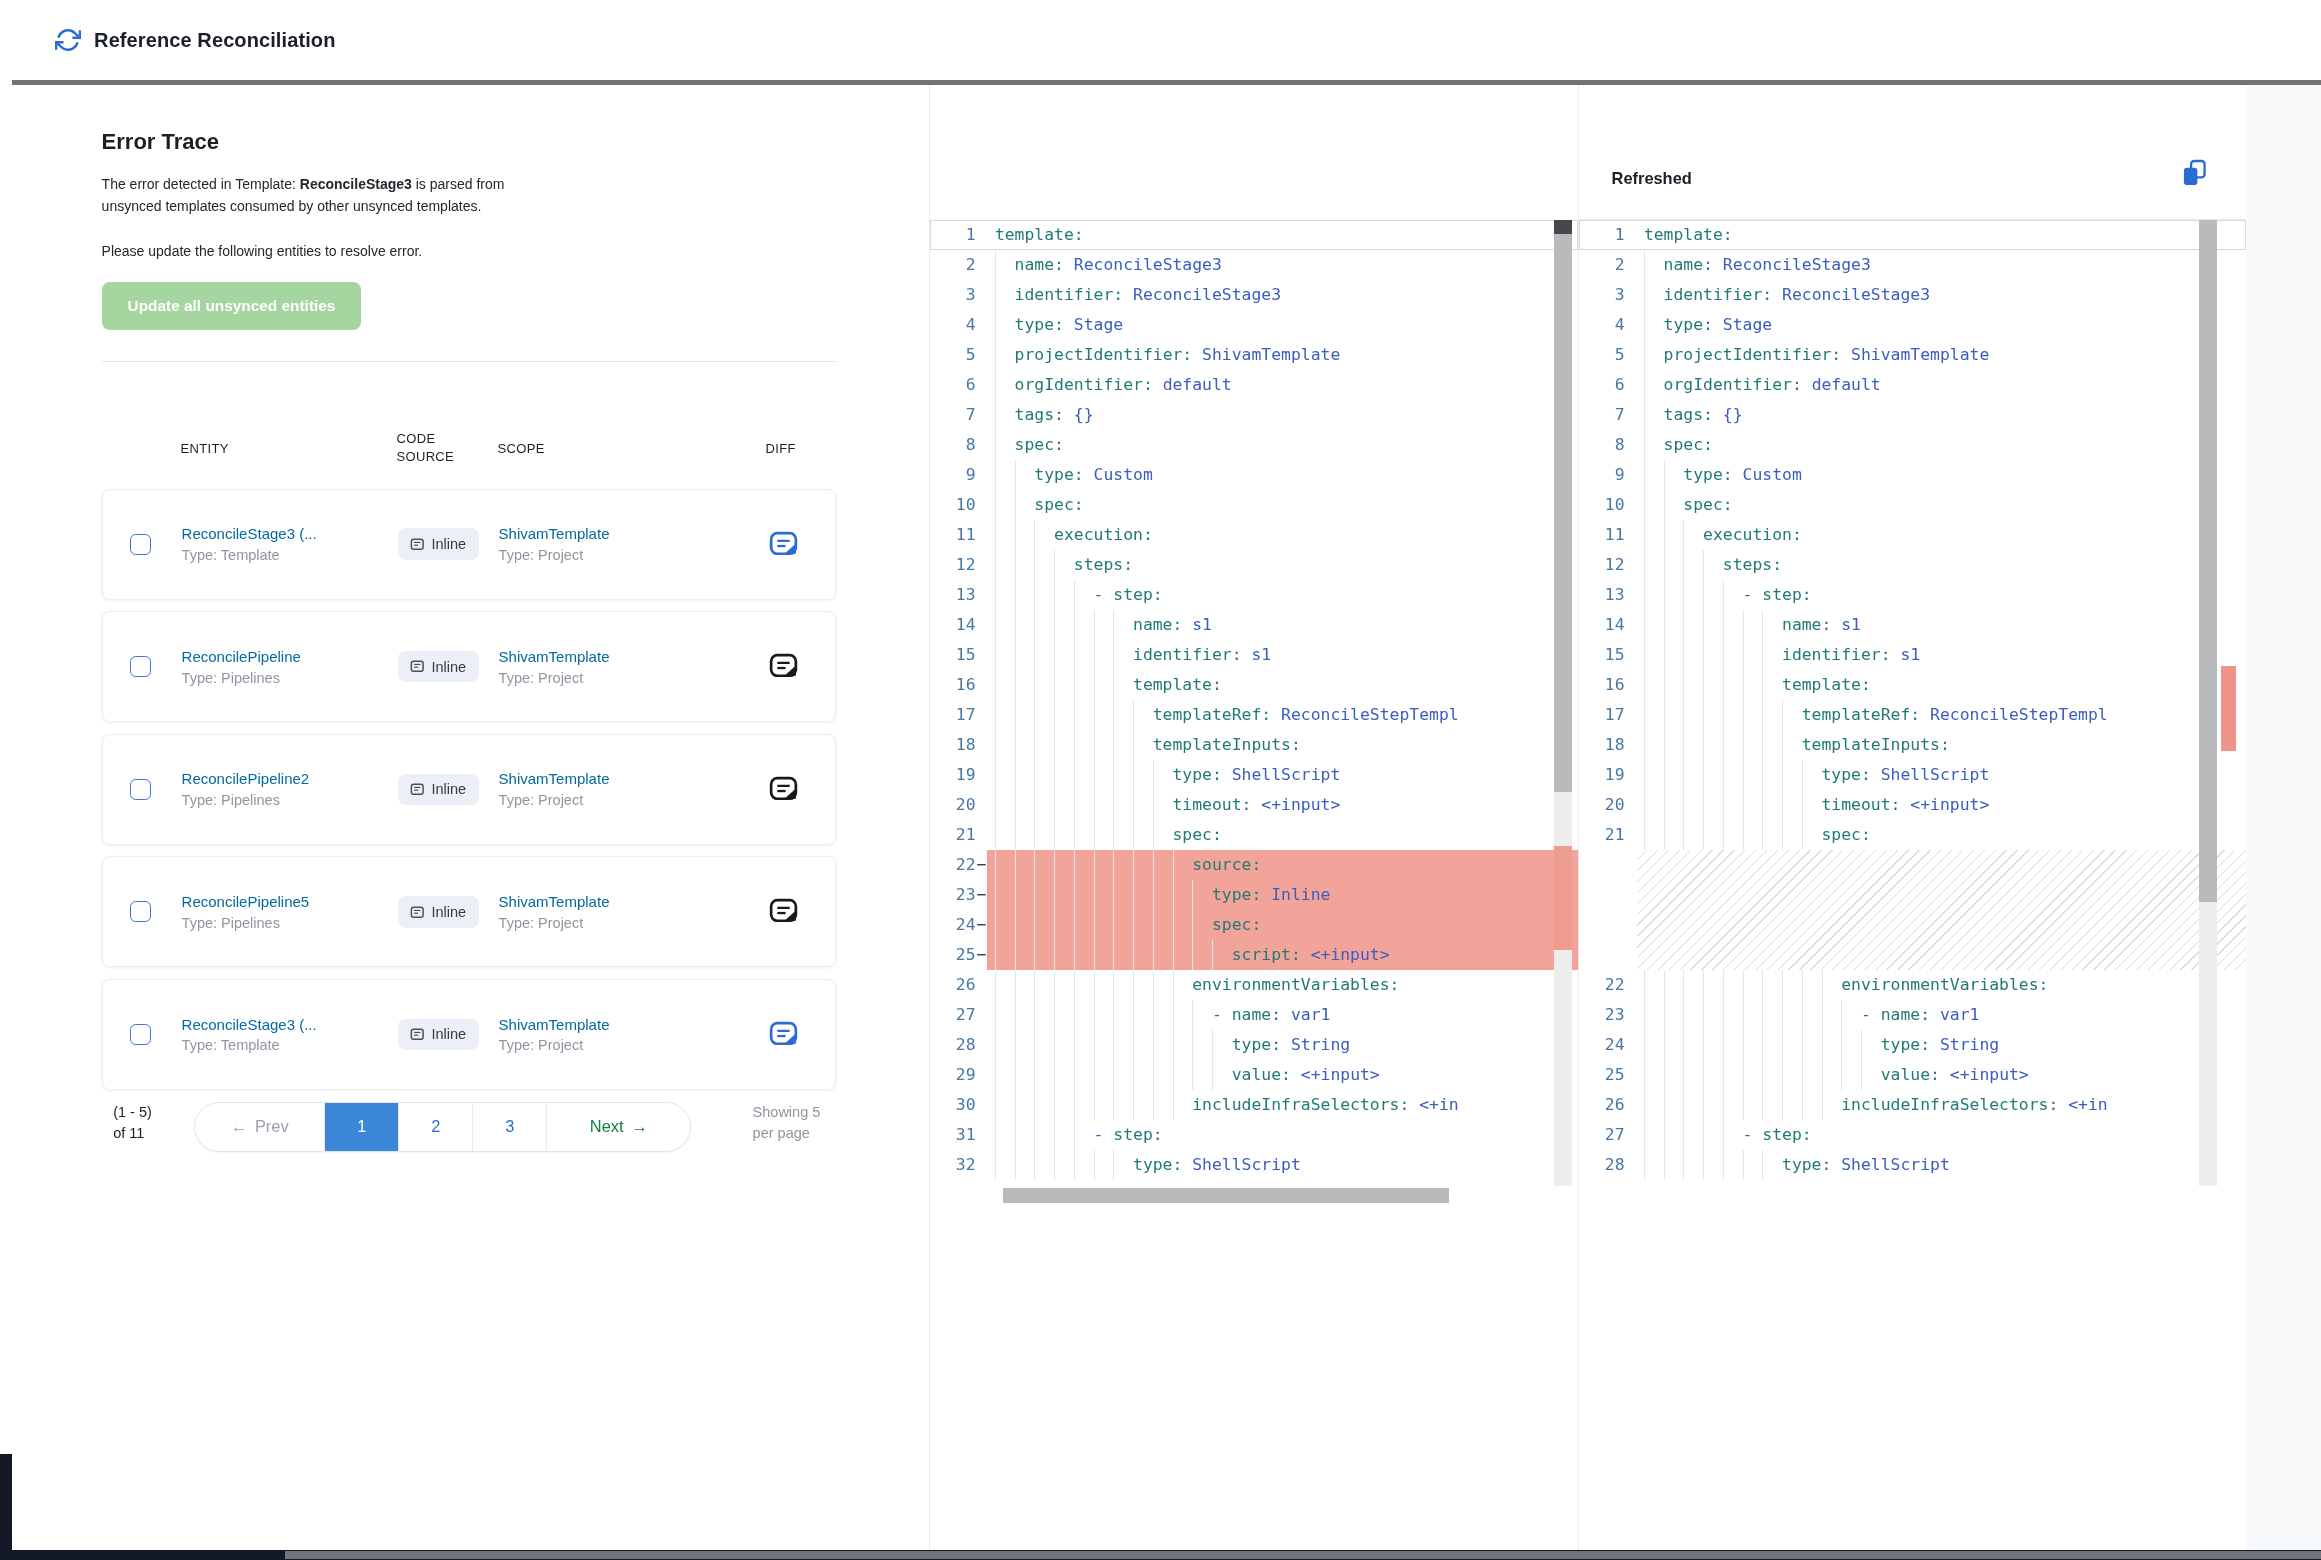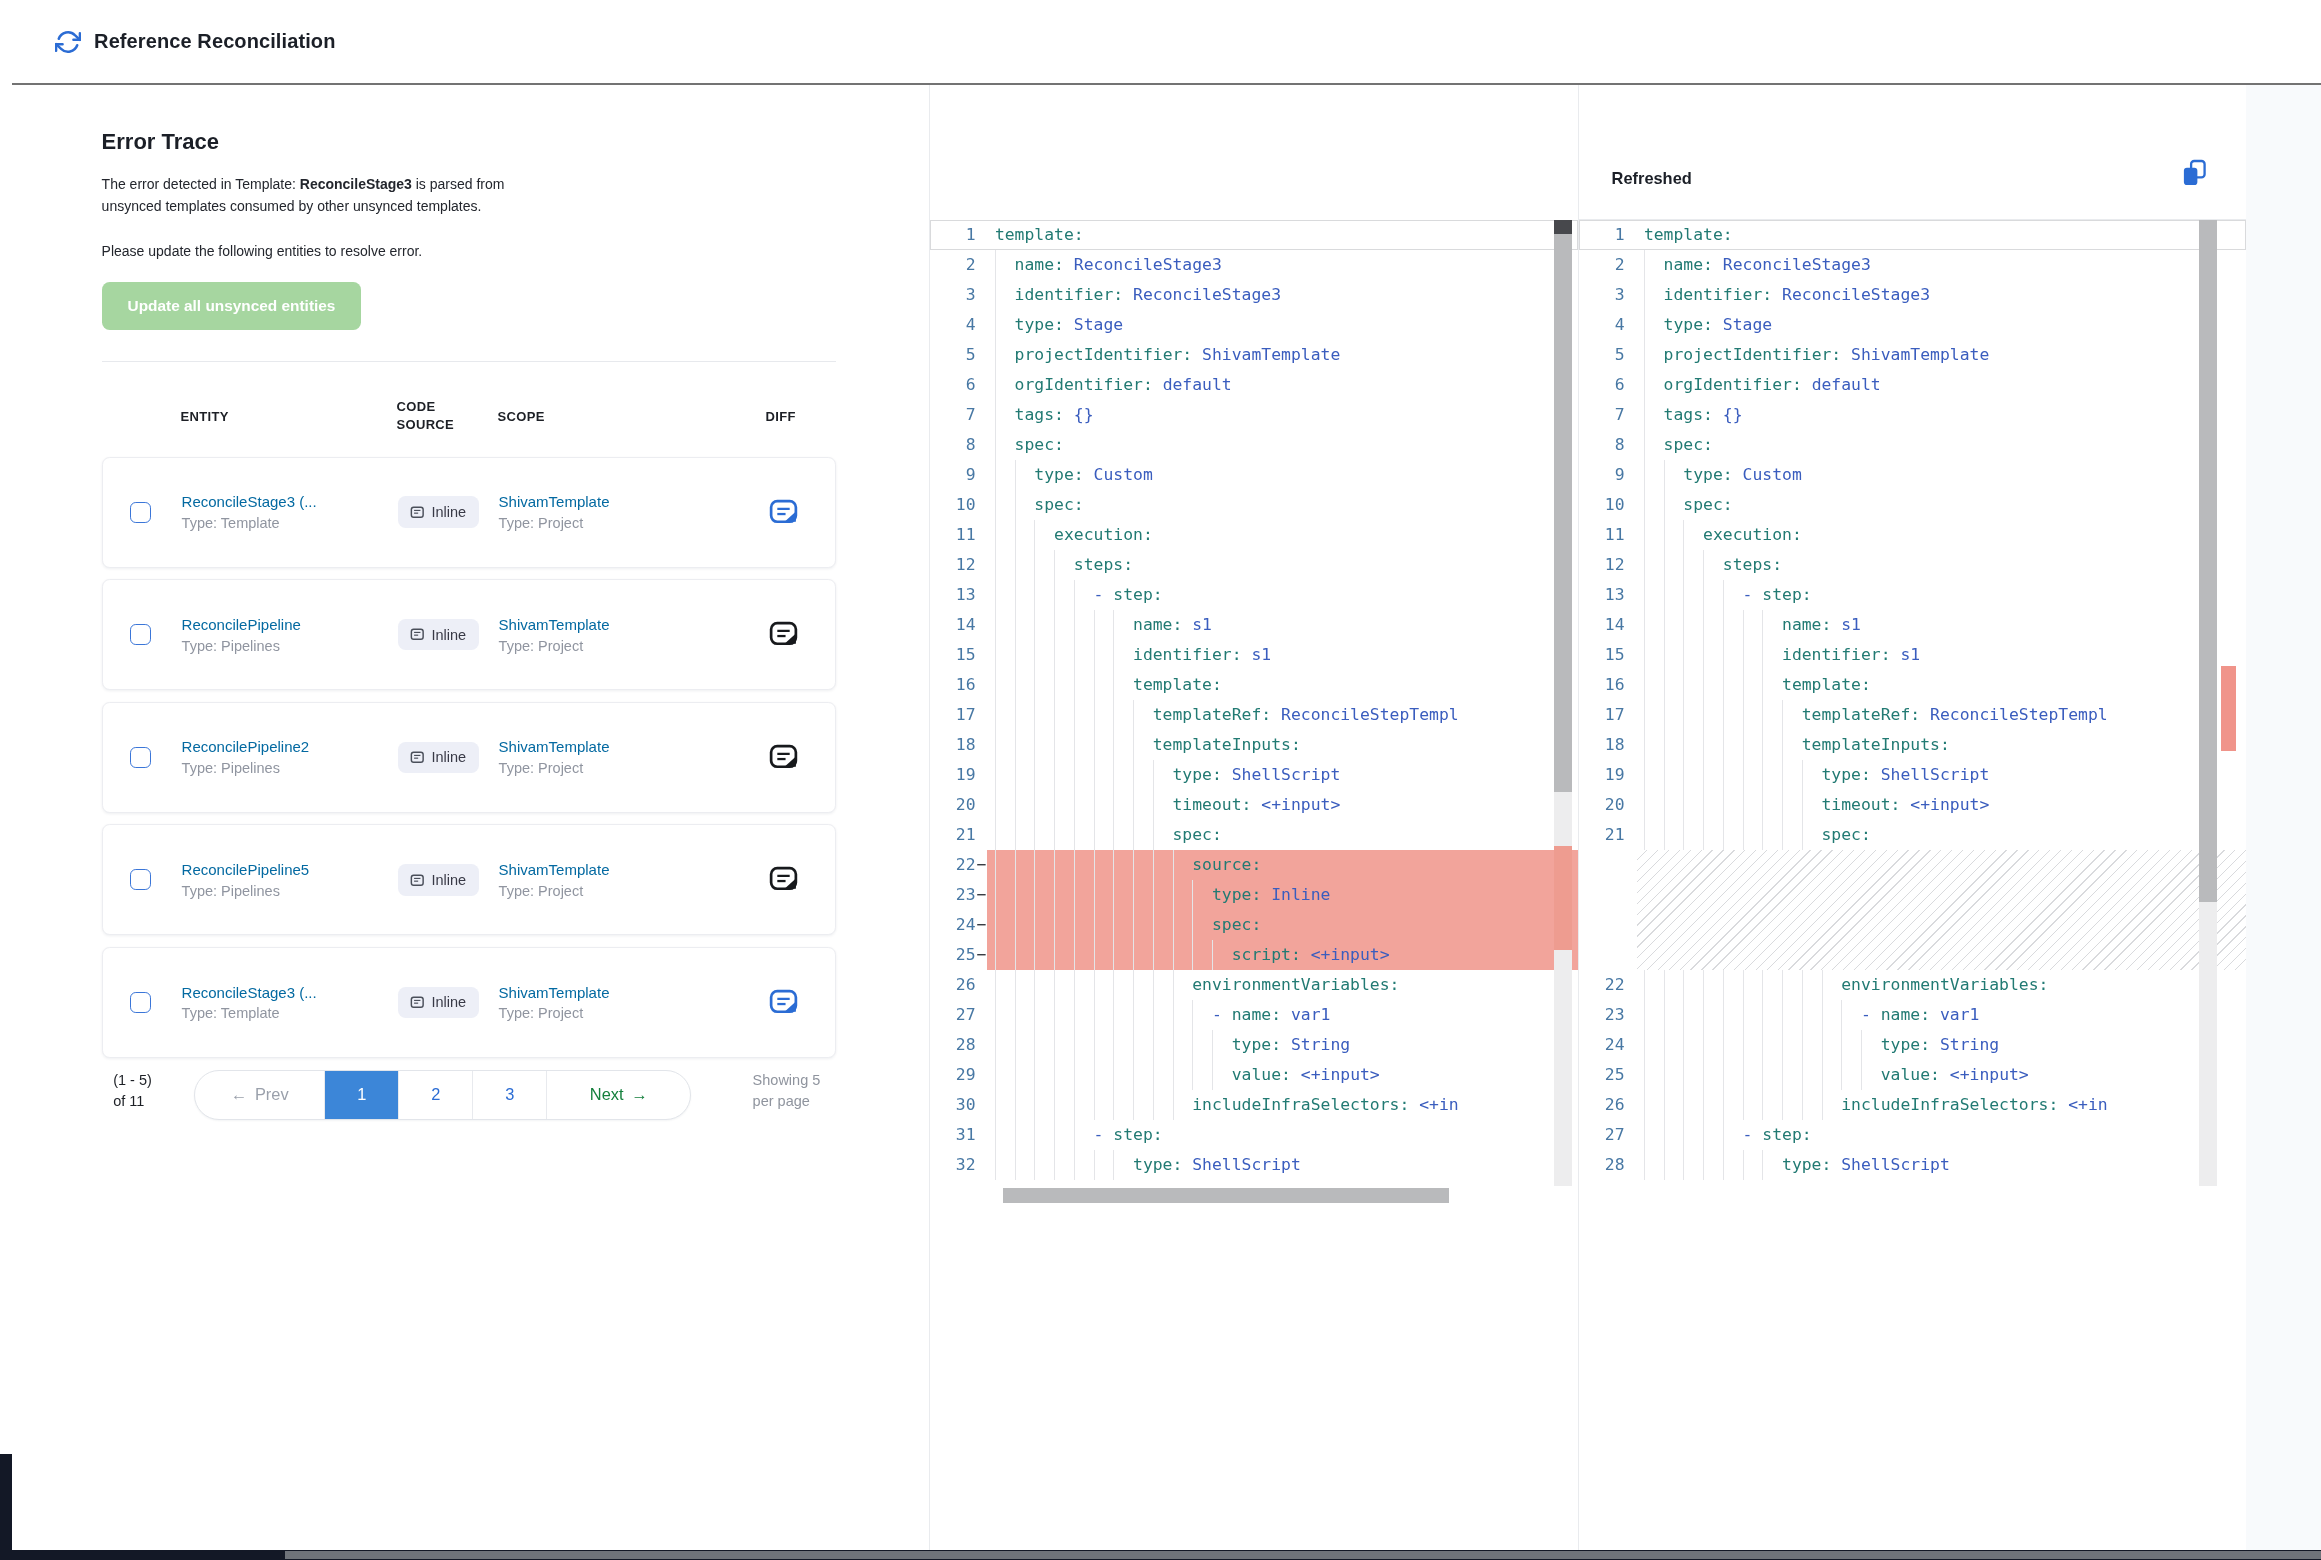--- a/index.html
+++ b/index.html
@@ -7,42 +7,42 @@
     font-family:"Liberation Sans", sans-serif; }
   .bottom-bar { position:absolute; left:0; right:0; bottom:0; height:9.7px; background:#131826; }
   .bottom-thumb { position:absolute; left:285px; right:0; bottom:1px; height:7.7px; background:#6f737a; }
   .left-sliver { position:absolute; left:0; bottom:0; width:11.6px; height:106px; background:#131826; }
 
   .dialog { position:absolute; left:11.6px; right:0; top:0; bottom:9.7px; background:#ffffff;
     border-radius:0 0 0 15.4px; overflow:hidden; }
 
   
   .titlebar { position:absolute; left:0; right:0; top:0; height:85px; display:flex;
-    align-items:center; padding-left:43px; gap:13.5px; border-bottom:2px solid #737373; background:#fff; z-index:5; }
+    align-items:center; padding-left:43px; gap:13.5px; border-bottom:5px solid #737373; background:#fff; z-index:5; }
   .titlebar h1 { font-size:20px; font-weight:700; color:#1b1f27; letter-spacing:0.1px; }
   .close-x { position:absolute; right:46px; top:29px; font-size:23px; color:#98a1ac; cursor:pointer;
     font-weight:400; line-height:1; }
 
   
   .left-col { position:absolute; left:90px; top:85px; width:734px; }
   .left-col h2 { margin-top:44px; font-size:22px; font-weight:700; color:#1b1f27; }
   .desc { margin-top:19.3px; width:446px; font-size:14px; line-height:1.55; color:#23262d; }
   .desc b { font-weight:700; }
   .desc2 { margin-top:25px; width:446px; font-size:14px; color:#23262d; }
   .update-btn { margin-top:23px; display:inline-block; background:#a6d6a0; color:#ffffff;
     font-weight:700; font-size:15.4px; padding:15.4px 26px; border:none; border-radius:7.7px; cursor:pointer; }
   .rule { margin-top:31px; border:none; border-top:1px solid #e7e9ed; }
   .search-box { margin-top:19.3px; height:48px; width:100%; border:1.4px solid #3d7fd9; background:#eef7fb;
     border-radius:7.7px; display:flex; align-items:center; padding:0 13.5px; gap:9.7px; }
   .search-box input { flex:1; border:none; outline:none; background:transparent; font-size:15.4px;
     color:#23262d; font-family:"Liberation Sans", sans-serif; }
   .search-box input::placeholder { color:#9aa0ab; }
 
   .grid-cols { display:grid; grid-template-columns:79px 216px 101px 268px 1fr; align-items:center; }
-  .tbl-head { margin-top:36px; font-size:13px; font-weight:700; color:#1d2026; letter-spacing:0.3px; }
+  .tbl-head { margin-top:68px; font-size:13px; font-weight:400; color:#1d2026; letter-spacing:0.3px; }
   .tbl-head .cs { width:70px; line-height:1.35; }
   .cards { margin-top:23px; }
   .card { height:111px; background:#fff; border:1px solid #ecedf1; border-radius:7.7px;
     box-shadow:0 1px 2.9px rgba(20,30,50,.07); margin-bottom:11.6px; cursor:pointer; }
   .checkbox { width:21px; height:21px; border:1.5px solid #3b76d8; border-radius:5.8px; margin-left:27px;
     background:#fff; }
   .ent-name { font-size:15px; color:#0369a1; font-weight:400; white-space:nowrap; }
   .ent-type { font-size:14.5px; color:#9095a0; margin-top:4.8px; }
   .badge { display:inline-flex; align-items:center; gap:6.8px; background:#edeff7; color:#383946;
     font-size:14.5px; padding:7.7px 12.6px; border-radius:7.7px; }

